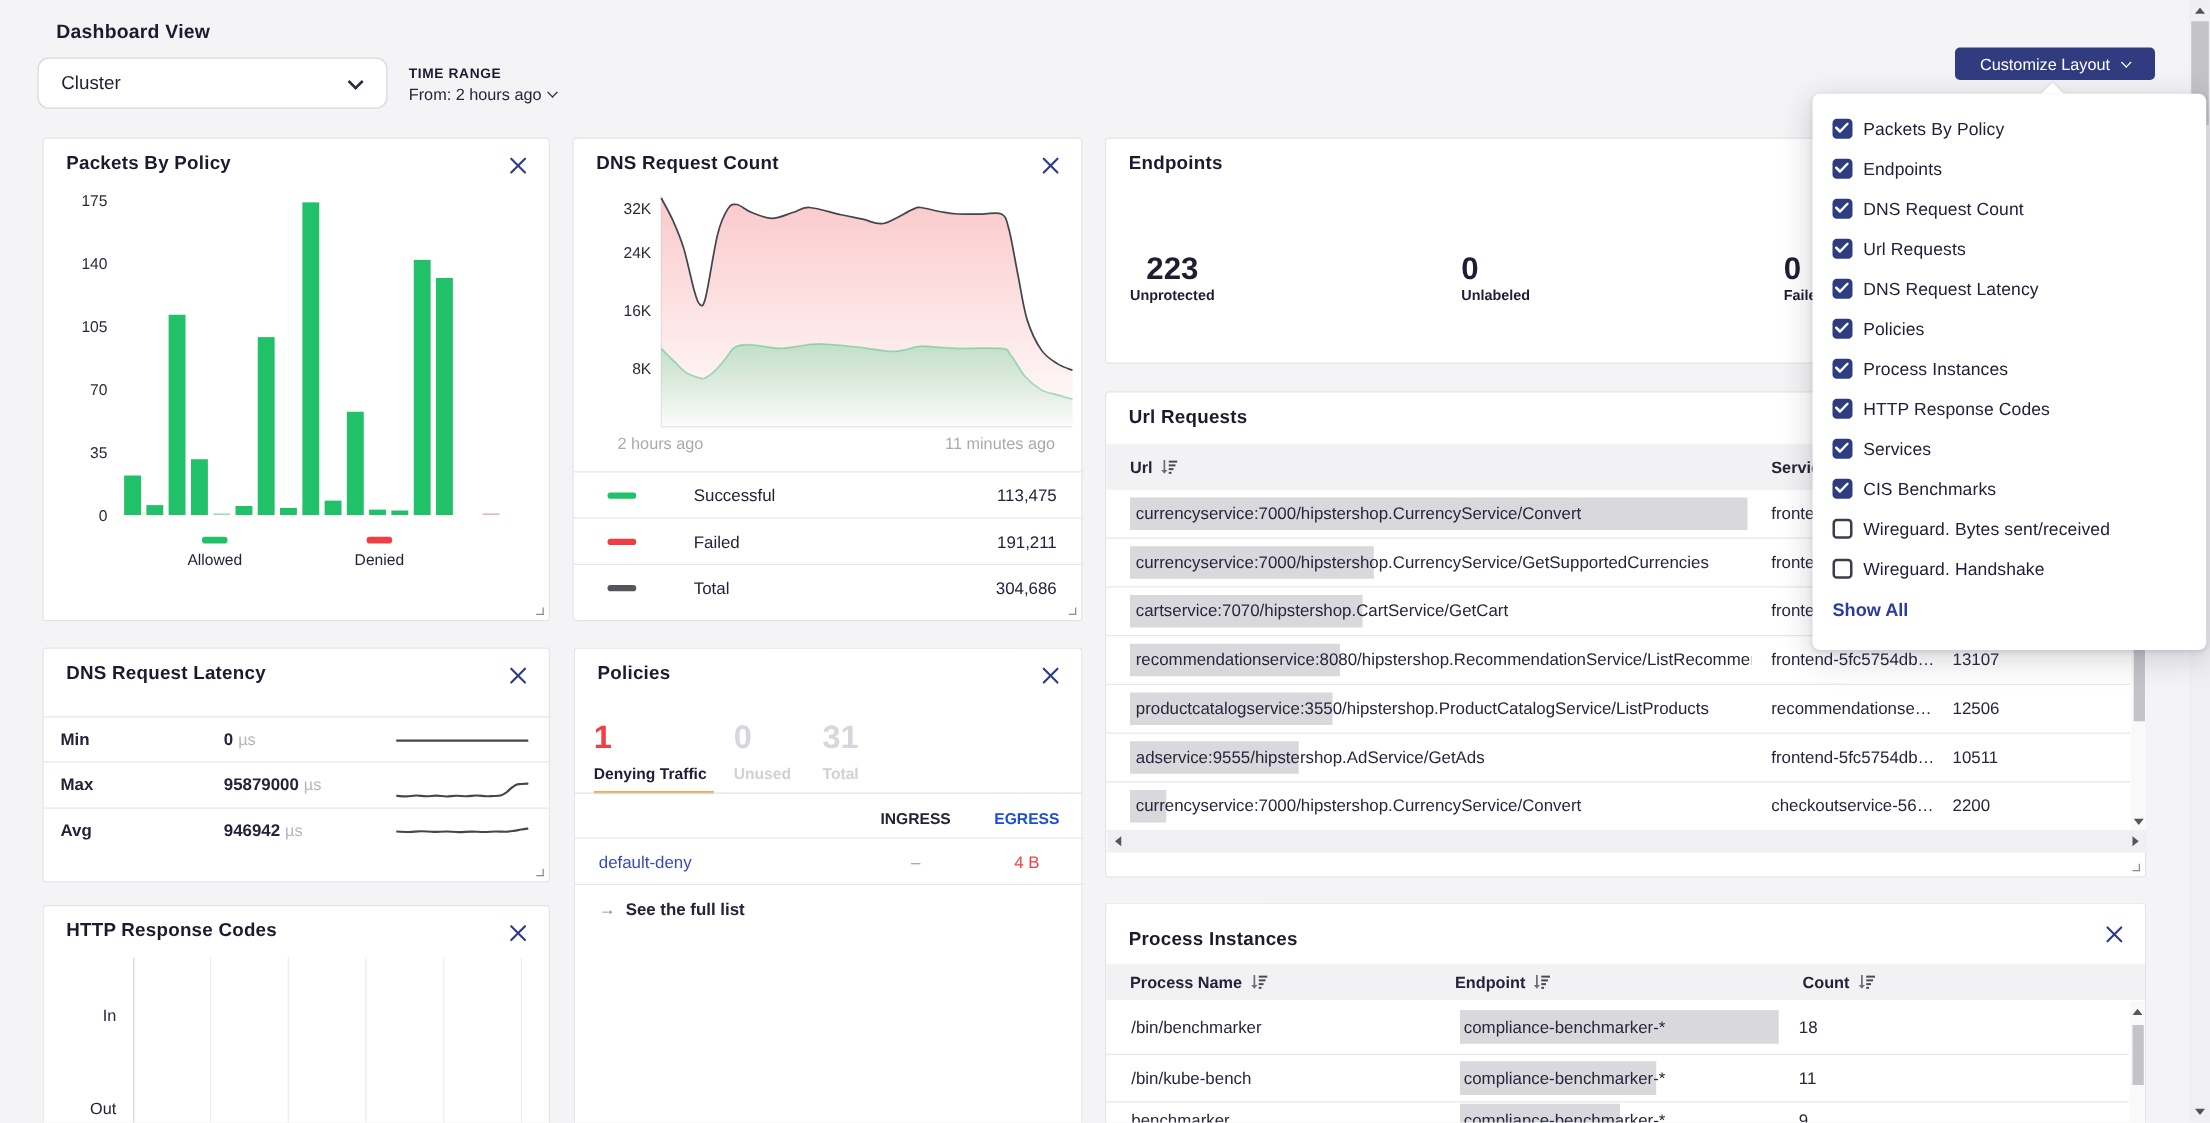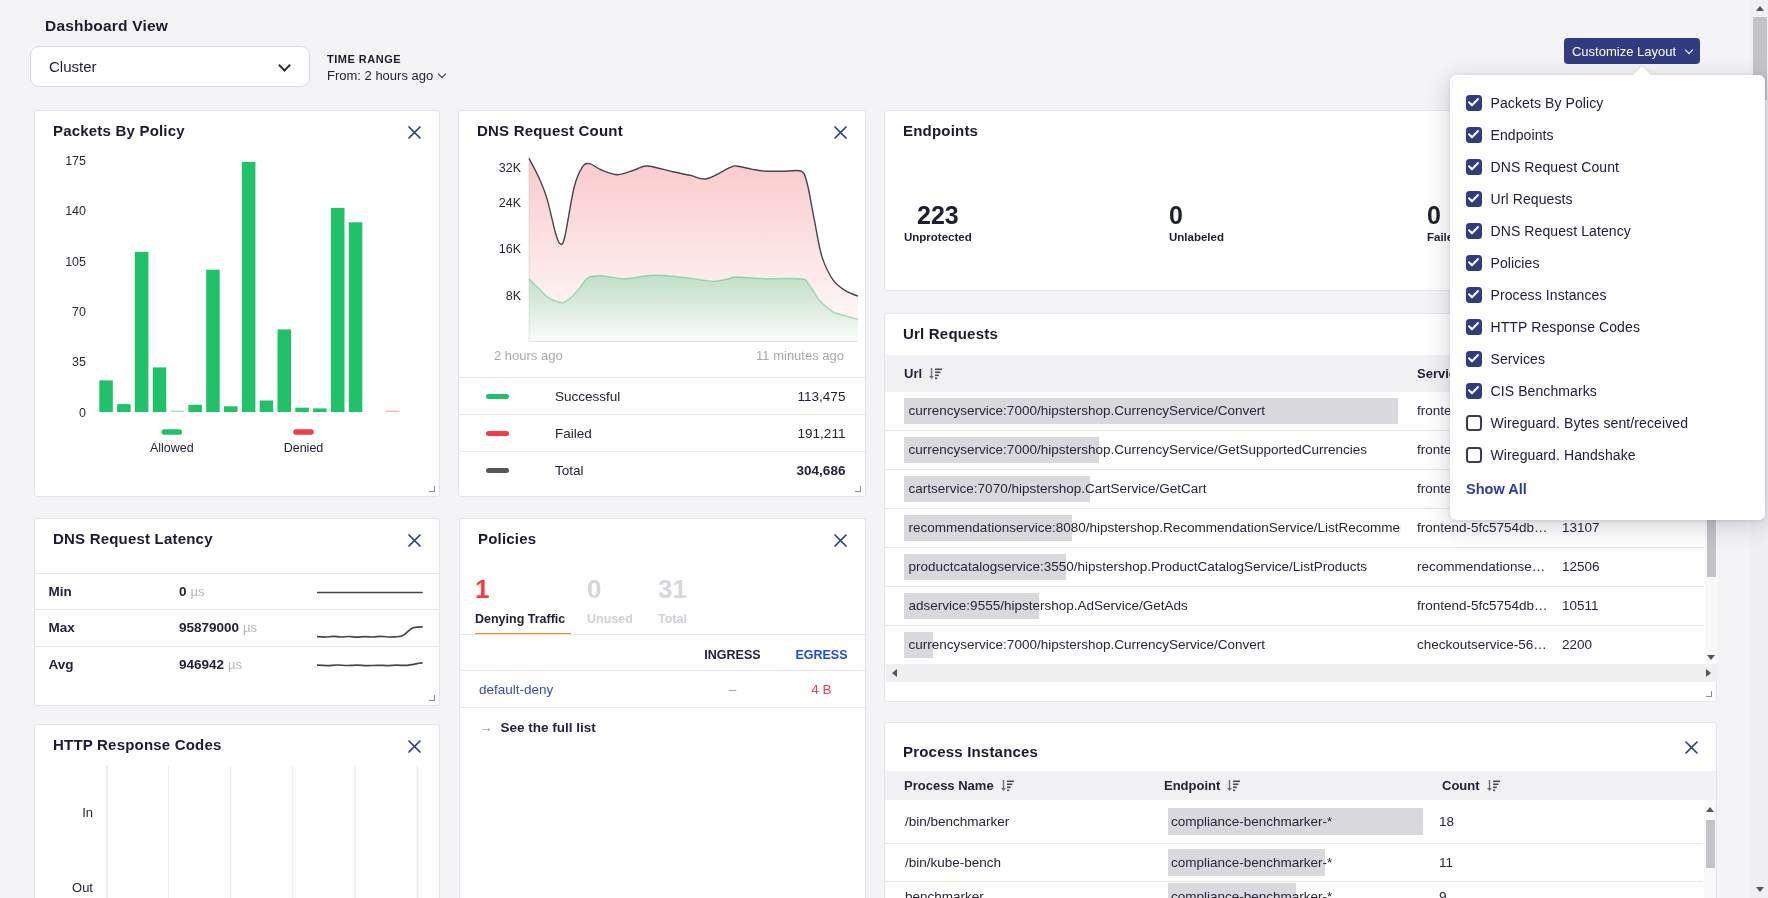--- a/index.html
+++ b/index.html
@@ -19,21 +19,21 @@
     display:flex; align-items:center; padding:0 18px;
   }
   #cluster-select .val { font-size:15px; font-weight:500; color:#1e1e34; }
   .chev { width:9px; height:9px; border-right:2px solid #2a2a3c; border-bottom:2px solid #2a2a3c; transform:rotate(45deg); display:inline-block; }
   #cluster-select .chev { position:absolute; right:20px; top:14px; }
   #time-range { left:327px; top:53px; }
   #time-range .lab { font-size:11px; font-weight:700; letter-spacing:.5px; color:#1b1b30; }
   #time-range .val { font-size:13px; color:#24243a; margin-top:3px; display:flex; align-items:center; gap:6px; cursor:pointer;}
   #time-range .chev { width:6px; height:6px; border-width:1.6px; margin-top:-3px;}
   #customize-btn {
-    left:1564px; top:38px; width:136px; height:26px; background:#313c80; border:none;
+    left:1564px; top:38px; width:160px; height:26px; background:#313c80; border:none;
     border-radius:4px; color:#fff; font-size:13px; font-weight:500; font-family:inherit;
     display:flex; align-items:center; justify-content:center; gap:10px; cursor:pointer;
   }
   #customize-btn .chev { width:6px; height:6px; border-color:#fff; border-width:1.8px; margin-top:-3px;}
   
   .card { position:absolute; background:#fff; border:1px solid #e5e5e9; border-radius:3px; }
   .card-title { position:absolute; left:18px; top:11px; font-size:15px; font-weight:700; letter-spacing:.2px; color:#1b1b30; white-space:nowrap; }
   .card-close { position:absolute; top:14px; right:17px; width:15px; height:15px; cursor:pointer; }
   .card-close svg { display:block; }
   .resize-h { position:absolute; right:4px; bottom:4px; width:6px; height:6px; border-right:1.6px solid #8a8a92; border-bottom:1.6px solid #8a8a92; }
@@ -163,21 +163,21 @@
         <div style="position: absolute; right: 21.6px; top: 11px; font-size: 13.5px; font-weight: 500; color: rgb(34, 34, 58);">113,475</div>
       </div>
       <div style="position: absolute; left: 0px; width: 408px; top: 302.5px; height: 37px; border-top: 1px solid rgb(231, 231, 234);">
         <div style="position: absolute; left: 27px; top: 16px; width: 23px; height: 5px; border-radius: 2.5px; background: rgb(238, 61, 67);"></div>
         <div style="position: absolute; left: 96px; top: 11px; font-size: 13.5px; font-weight: 500; color: rgb(34, 34, 58);">Failed</div>
         <div style="position: absolute; right: 21.6px; top: 11px; font-size: 13.5px; font-weight: 500; color: rgb(34, 34, 58);">191,211</div>
       </div>
       <div style="position: absolute; left: 0px; width: 408px; top: 339.5px; height: 37px; border-top: 1px solid rgb(231, 231, 234);">
         <div style="position: absolute; left: 27px; top: 16px; width: 23px; height: 5px; border-radius: 2.5px; background: rgb(85, 85, 92);"></div>
         <div style="position: absolute; left: 96px; top: 11px; font-size: 13.5px; font-weight: 500; color: rgb(34, 34, 58);">Total</div>
-        <div style="position: absolute; right: 21.6px; top: 11px; font-size: 13.5px; font-weight: 700; color: rgb(34, 34, 58);">304,686</div>
+        <div style="position: absolute; right: 21.6px; top: 11px; font-size: 13.5px; font-weight: 400; color: rgb(34, 34, 58);">304,686</div>
       </div>
     </div>
   <div class="resize-h"></div>
 </div>
 
 <div class="card" id="card-endpoints" style="left:884px;top:110px;width:833px;height:181px;">
   <div class="card-title">Endpoints</div>
   <div id="endpoints-stats">
       <div style="position: absolute; left: 19px; top: 91px;">
         <div style="font-size: 25px; font-weight: 700; color: rgb(29, 29, 51); line-height: 26px; margin-left: 13px;">223</div>

